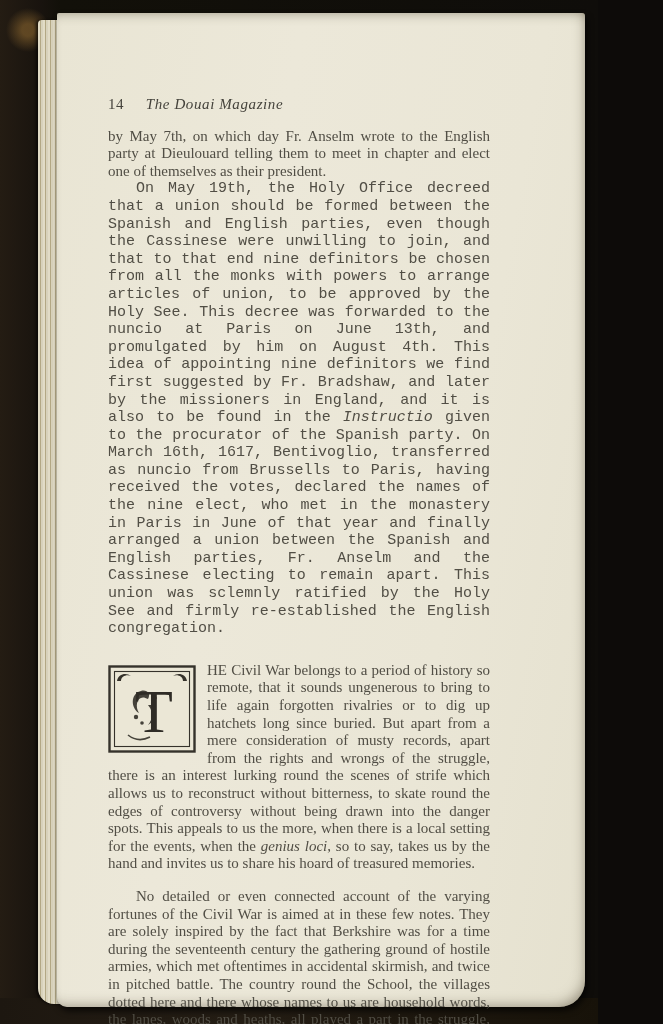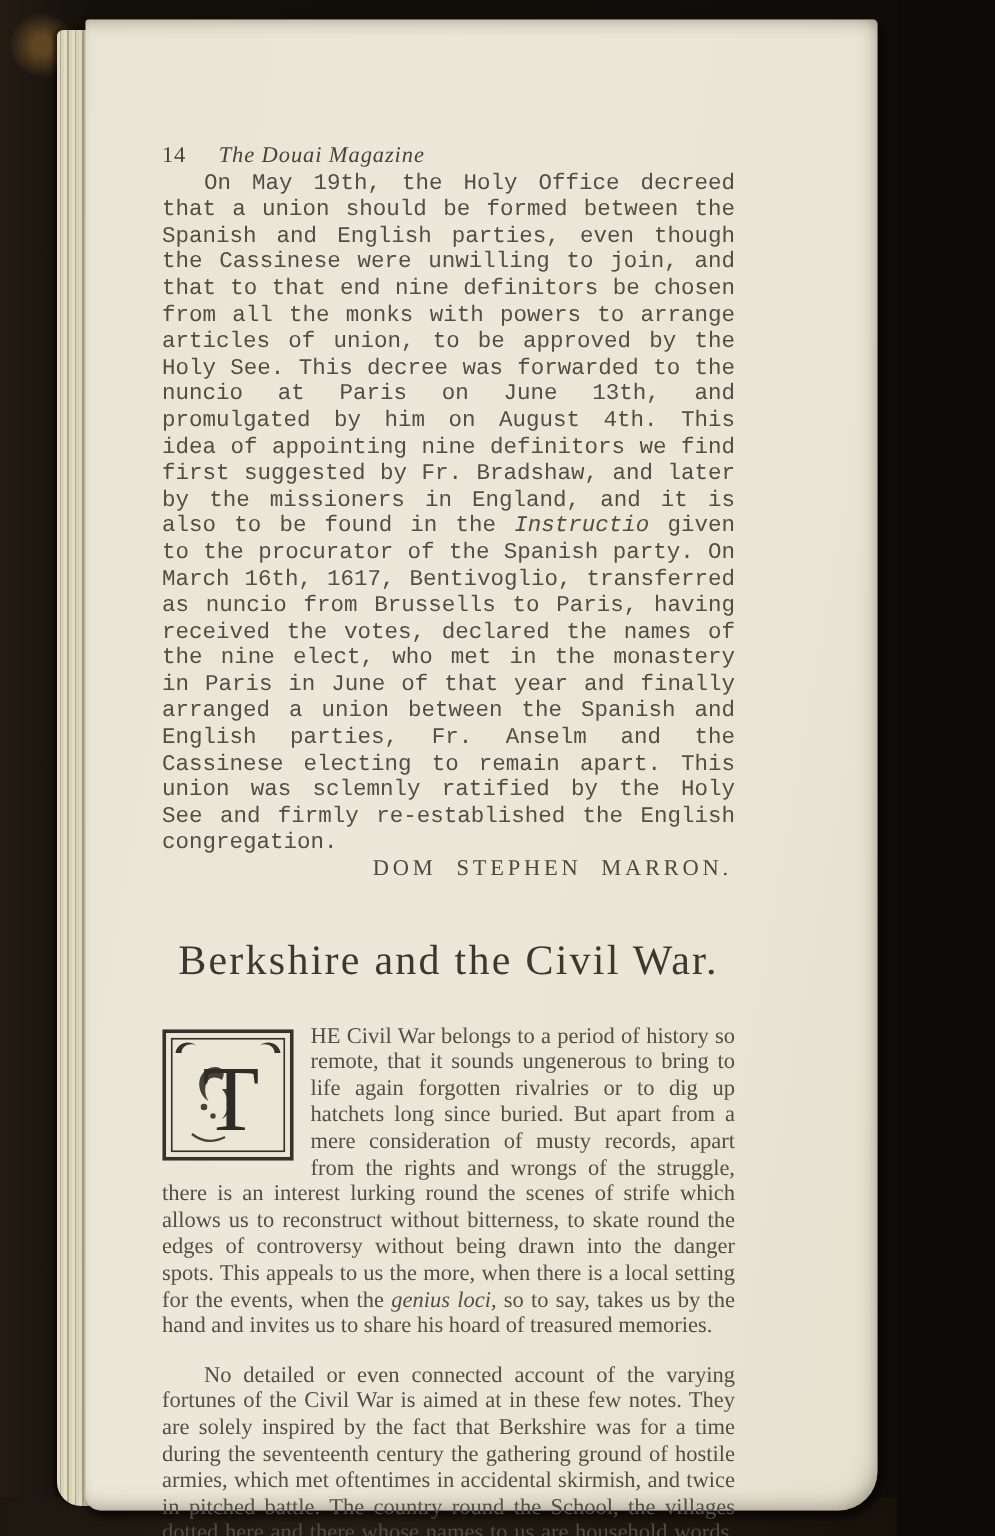--- a/index.html
+++ b/index.html
@@ -53,26 +53,25 @@
   <div class="page-edges"></div>
 
   <div class="page">
     <div class="content">
 
       <div class="running-header">
         <span class="pagenum">14</span>
         <span class="mag">The Douai Magazine</span>
       </div>
 
+      <p class="body first"><span>by May 7th, on which day Fr. Anselm wrote to the English party at Dieulouard telling them to meet in chapter and elect one of themselves as their president.</span></p>
 
       <p class="body indent"><span>On May 19th, the Holy Office decreed that a union should be formed between the Spanish and English parties, even though the Cassinese were unwilling to join, and that to that end nine definitors be chosen from all the monks with powers to arrange articles of union, to be approved by the Holy See.  This decree was forwarded to the nuncio at Paris on June 13th, and promulgated by him on August 4th.  This idea of appointing nine definitors we find first suggested by Fr. Bradshaw, and later by the missioners in England, and it is also to be found in the </span><span class="it">Instructio</span><span> given to the procurator of the Spanish party.  On March 16th, 1617, Bentivoglio, transferred as nuncio from Brussells to Paris, having received the votes, declared the names of the nine elect, who met in the monastery in Paris in June of that year and finally arranged a union between the Spanish and English parties, Fr. Anselm and the Cassinese electing to remain apart.  This union was sclemnly ratified by the Holy See and firmly re-established the English congregation.</span></p>
 
-      <div class="signature">DOM STEPHEN MARRON.</div>
 
-      <h1 class="title">Berkshire and the Civil War.</h1>
 
       <p class="body dropcap-para">
         <span class="dropcap-box">
           <svg viewBox="0 0 88 88" xmlns="http://www.w3.org/2000/svg">
             <rect x="1.5" y="1.5" width="85" height="85" fill="#ebe7d6" stroke="#35322b" stroke-width="2.4"></rect>
             <rect x="6.5" y="6.5" width="75" height="75" fill="none" stroke="#35322b" stroke-width="1.1"></rect>
             <path d="M9,16 C10,9 18,7 23,11 C19,9 13,11 13,16 Z" fill="#35322b"></path>
             <path d="M79,16 C78,9 70,7 65,11 C69,9 75,11 75,16 Z" fill="#35322b"></path>
             <path d="M40,34 C30,28 26,40 31,48 C24,44 22,32 30,27 C37,23 44,27 40,34 Z" fill="#45423a"></path>
             <path d="M40,40 q8,10 0,20 q10,-6 4,-20 Z" fill="#45423a"></path>

